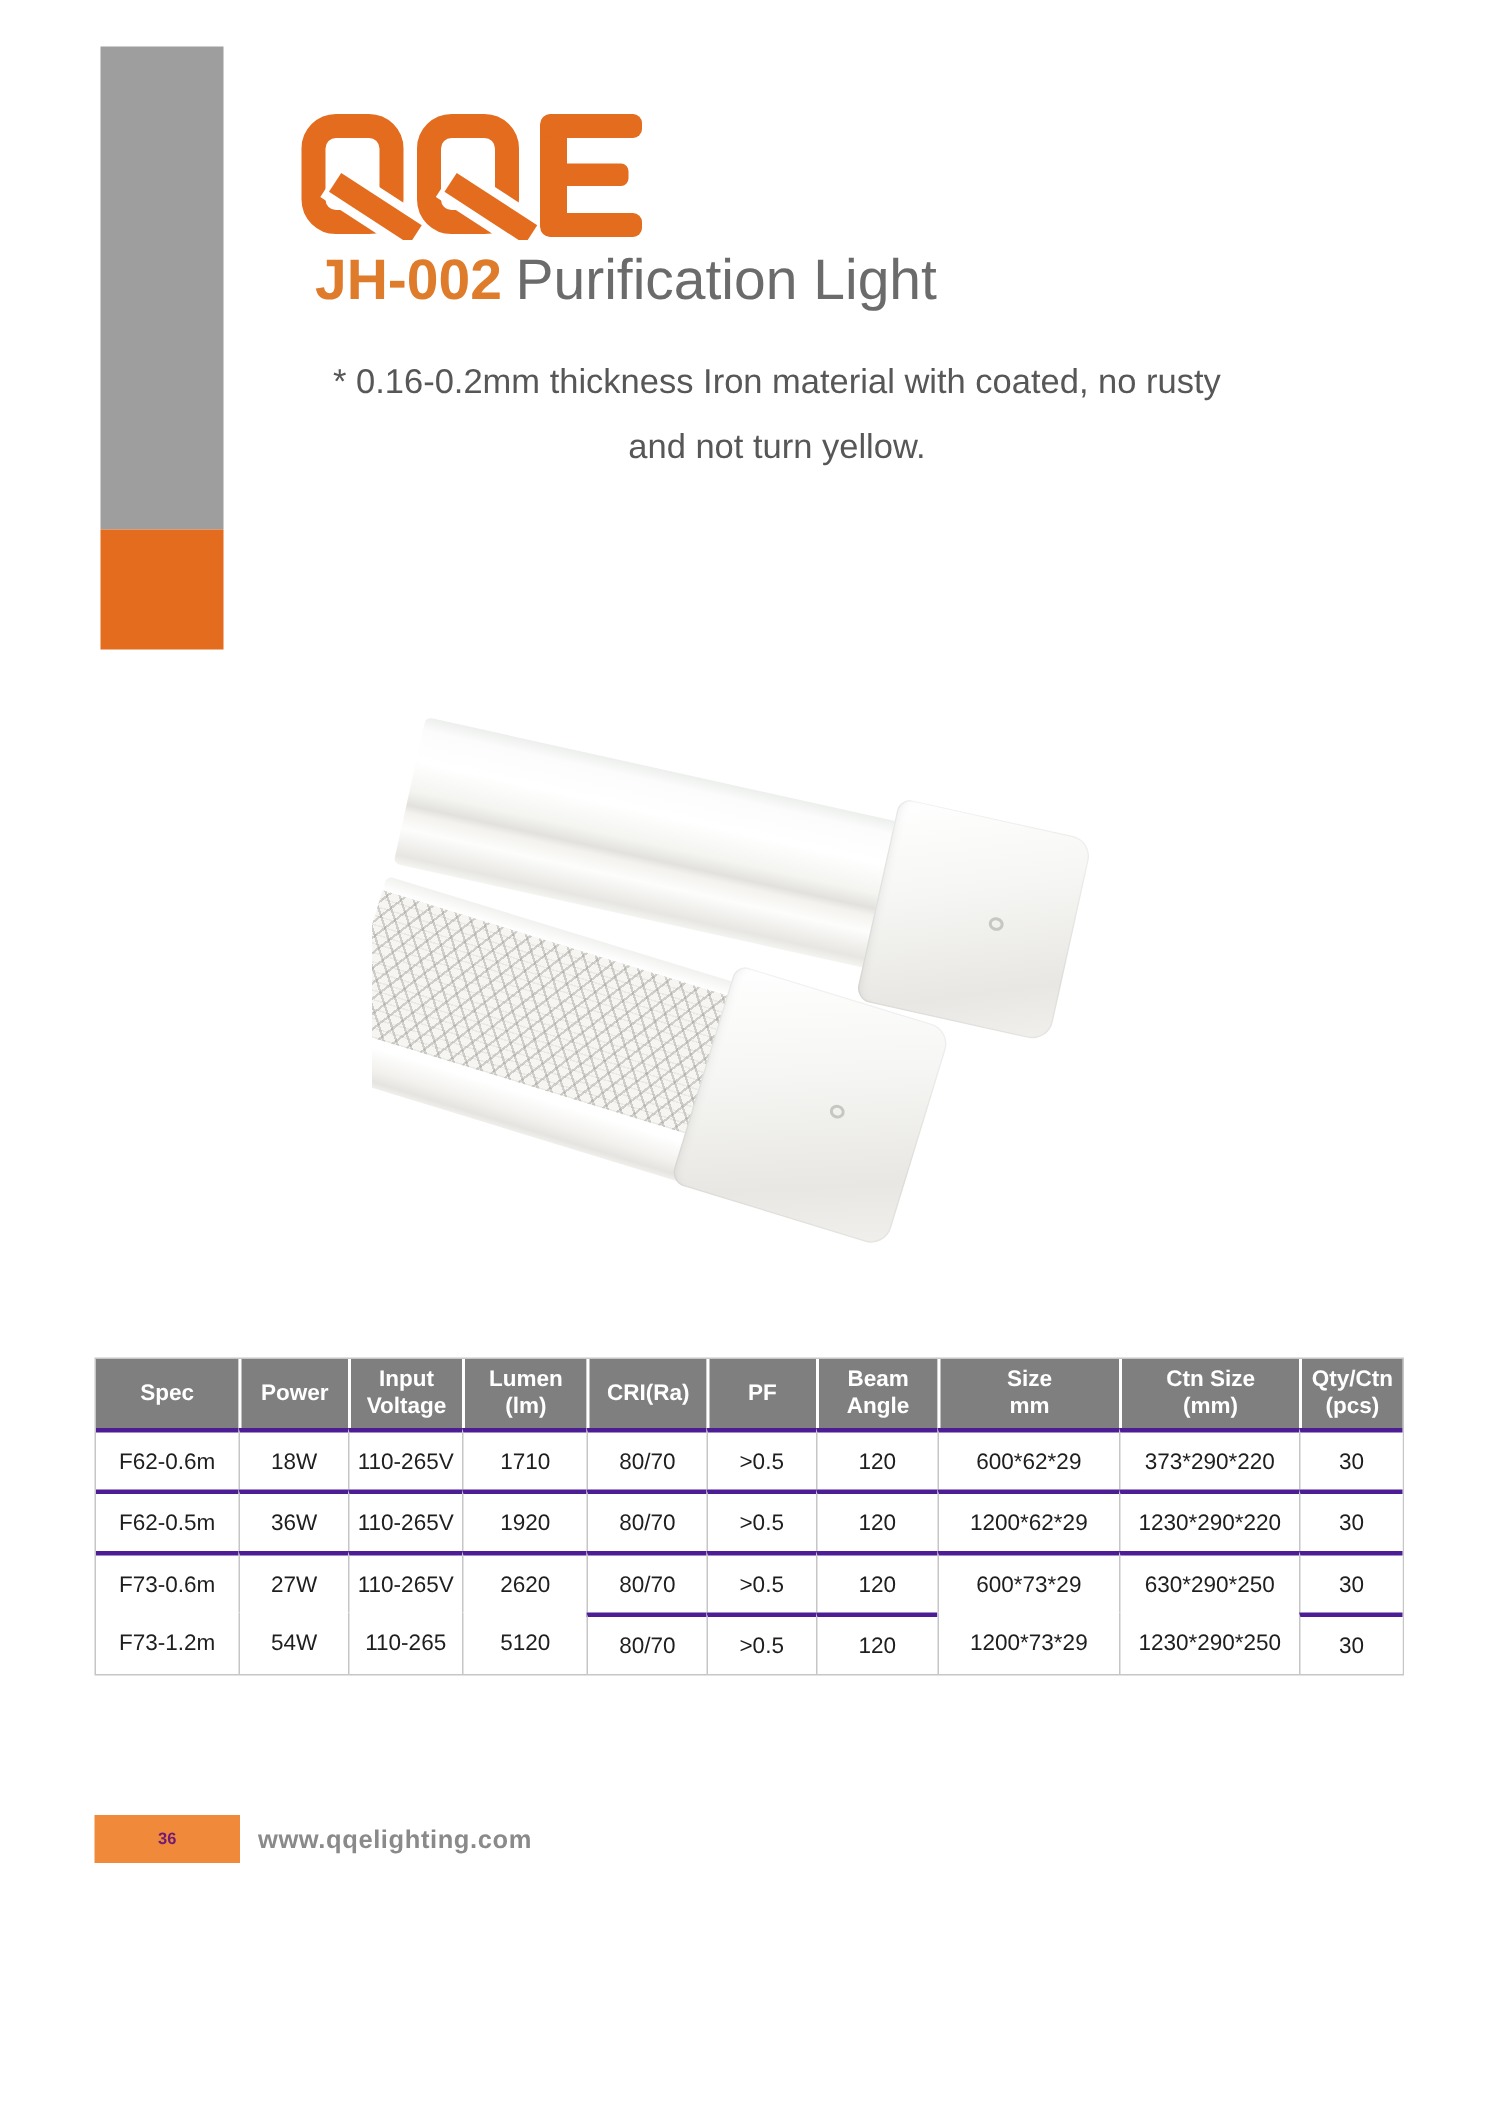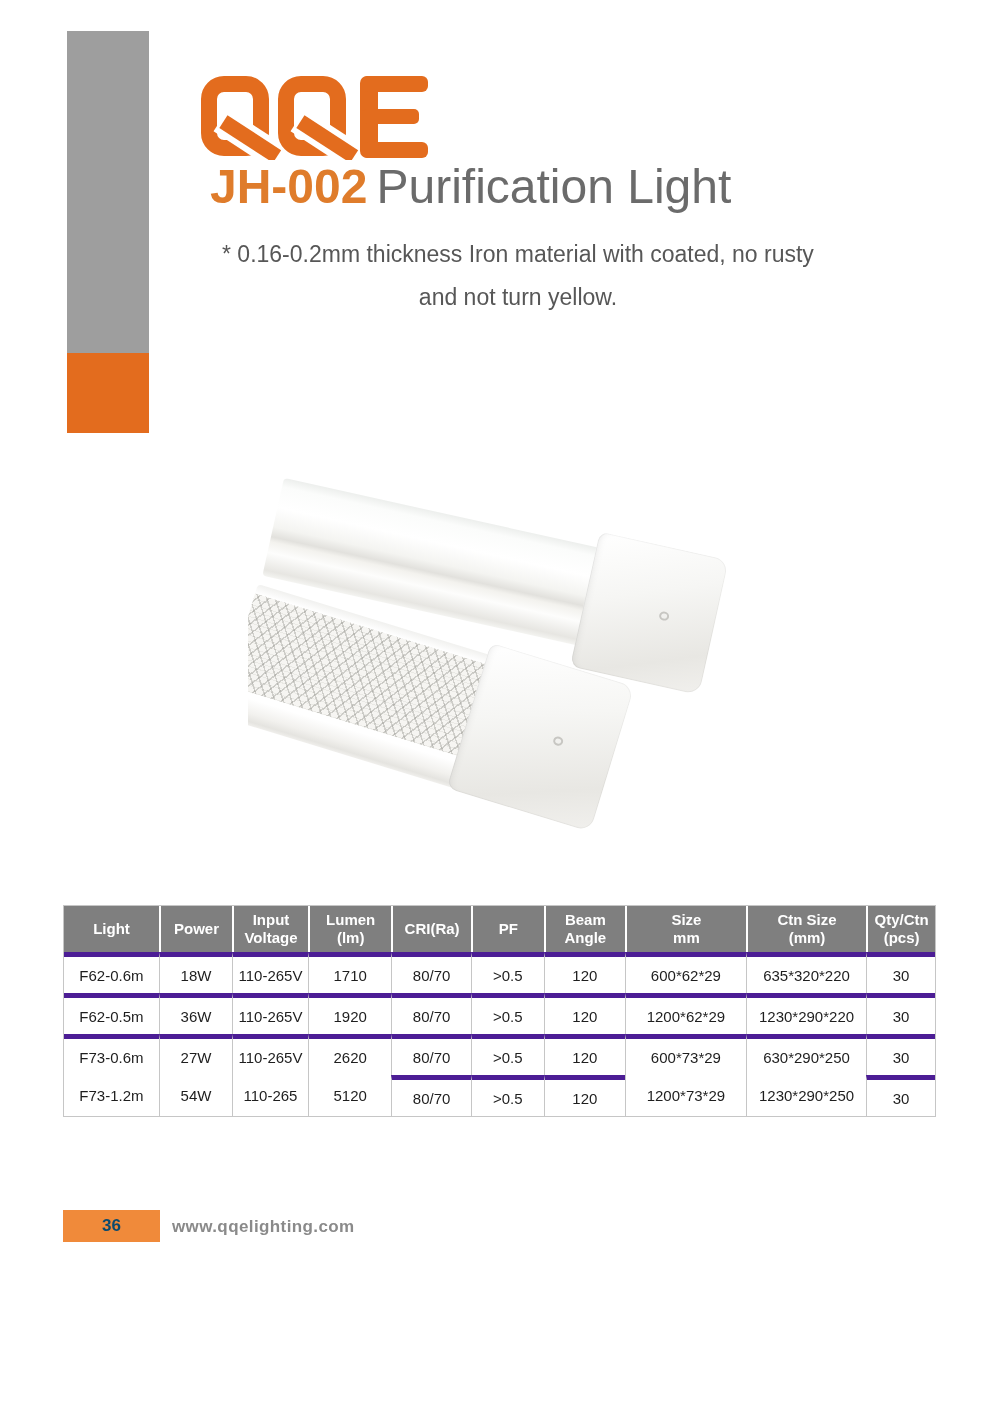--- a/index.html
+++ b/index.html
@@ -10,21 +10,21 @@
   }
 
   
   .bar-gray   { position:absolute; left:67px; top:31px;  width:82px; height:322px; background:#9e9e9e; }
   .bar-orange { position:absolute; left:67px; top:353px; width:82px; height:80px;  background:#e36c1e; }
 
   
   .logo { position:absolute; left:198px; top:74px; width:232px; height:86px; }
 
   
-  .title { position:absolute; left:210px; top:160px; white-space:nowrap; font-size:48px; line-height:54px; font-weight:normal; }
+  .title { position:absolute; left:210px; top:160px; white-space:nowrap; font-size:38px; line-height:54px; font-weight:normal; }
   .title .model { color:#df7c2b; font-weight:bold; margin-right:9px; }
   .title .name  { color:#6b6b6b; }
 
   
   .features { position:absolute; left:222px; top:233px; color:#575757; font-size:23px; line-height:43px;text-align:center; }
   .feature-line { white-space:nowrap; }
 
   
   .photo { position:absolute; left:248px; top:438px; width:500px; height:458px; background:#fff; overflow:hidden; }
   .fixture { position:absolute; transform-origin:0 0; }
@@ -63,30 +63,30 @@
   table.spec { width:100%; border-spacing:0; table-layout:fixed; border:1px solid #c6c6c6; }
   table.spec th {
     background:#7f7f7f; color:#ffffff; font-size:15px; font-weight:bold; line-height:18px;
     height:46px; text-align:center; vertical-align:middle; white-space:pre-line;
     border-left:2px solid #ffffff; padding:2px 1px;
   }
   table.spec th:first-child { border-left:none; }
   table.spec td {
     height:41px; text-align:center; vertical-align:middle;
     font-size:15px; color:#1e1e1e; background:#ffffff;
-    border-top:5px solid #4c1d95; border-left:1px solid #c6c6c6;
+    border-top:3px solid #4c1d95; border-left:1px solid #c6c6c6;
     padding:0 1px; white-space:nowrap;
   }
   table.spec td:first-child { border-left:none; }
   table.spec tr.merged-top td.merge { border-top:none; }
 
   
   .page-num {
     position:absolute; left:63px; top:1210px; width:97px; height:32px;
-    background:#f08a3a; color:#0c4a6e; font-weight:bold; font-size:17px;
+    background:#f08a3a; color:#701a75; font-weight:bold; font-size:11px;
     display:flex; align-items:center; justify-content:center;text-align:right;
   }
   .site { position:absolute; left:172px; top:1217px; color:#8a8a8a; font-weight:bold; font-size:17px; letter-spacing:0.4px; }
 </style>
 </head>
 <body>
 
 <div class="page">
 
   <div class="bar-gray"></div>
@@ -150,21 +150,21 @@
           <col style="width:9.6%">
         <col style="width:9.1%">
           <col style="width:8.4%">
           <col style="width:9.3%">
           <col style="width:13.9%">
         <col style="width:13.8%">
           <col style="width:7.9%">
       </colgroup>
       <thead>
         <tr>
-          <th>Light</th>
+          <th>Spec</th>
           <th>Power</th>
           <th>Input
 Voltage</th>
           <th>Lumen
 (lm)</th>
           <th>CRI(Ra)</th>
           <th>PF</th>
           <th>Beam
 Angle</th>
           <th>Size
@@ -178,21 +178,21 @@
       <tbody>
         <tr>
           <td>F62-0.6m</td>
           <td>18W</td>
           <td>110-265V</td>
           <td>1710</td>
           <td>80/70</td>
           <td>&gt;0.5</td>
           <td>120</td>
           <td>600*62*29</td>
-          <td>635*320*220</td>
+          <td>373*290*220</td>
           <td>30</td>
         </tr>
         <tr>
           <td>F62-0.5m</td>
           <td>36W</td>
           <td>110-265V</td>
           <td>1920</td>
           <td>80/70</td>
           <td>&gt;0.5</td>
           <td>120</td>

